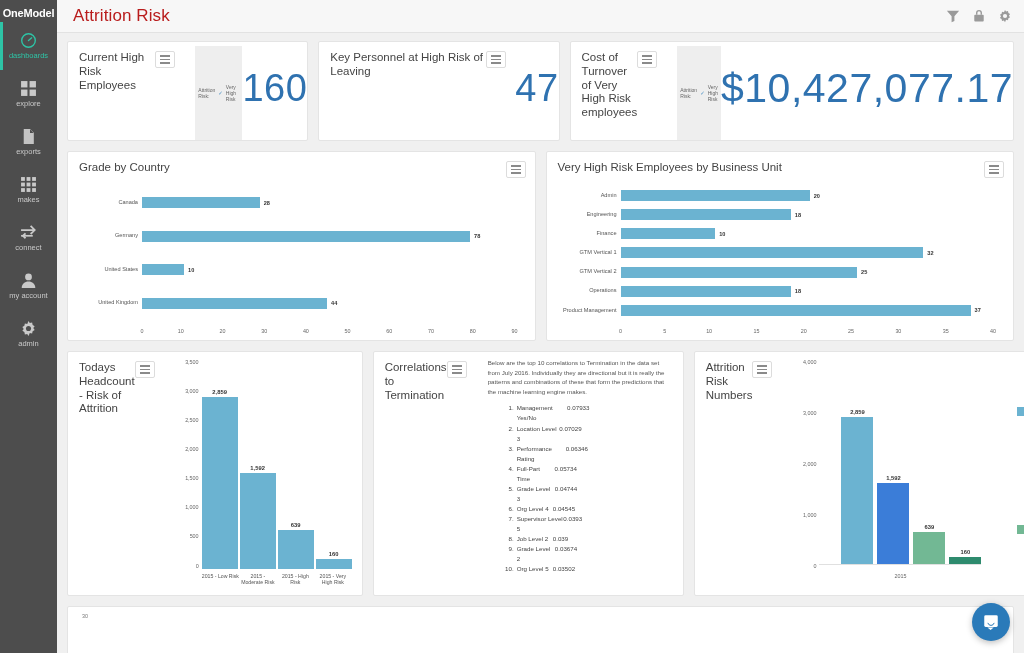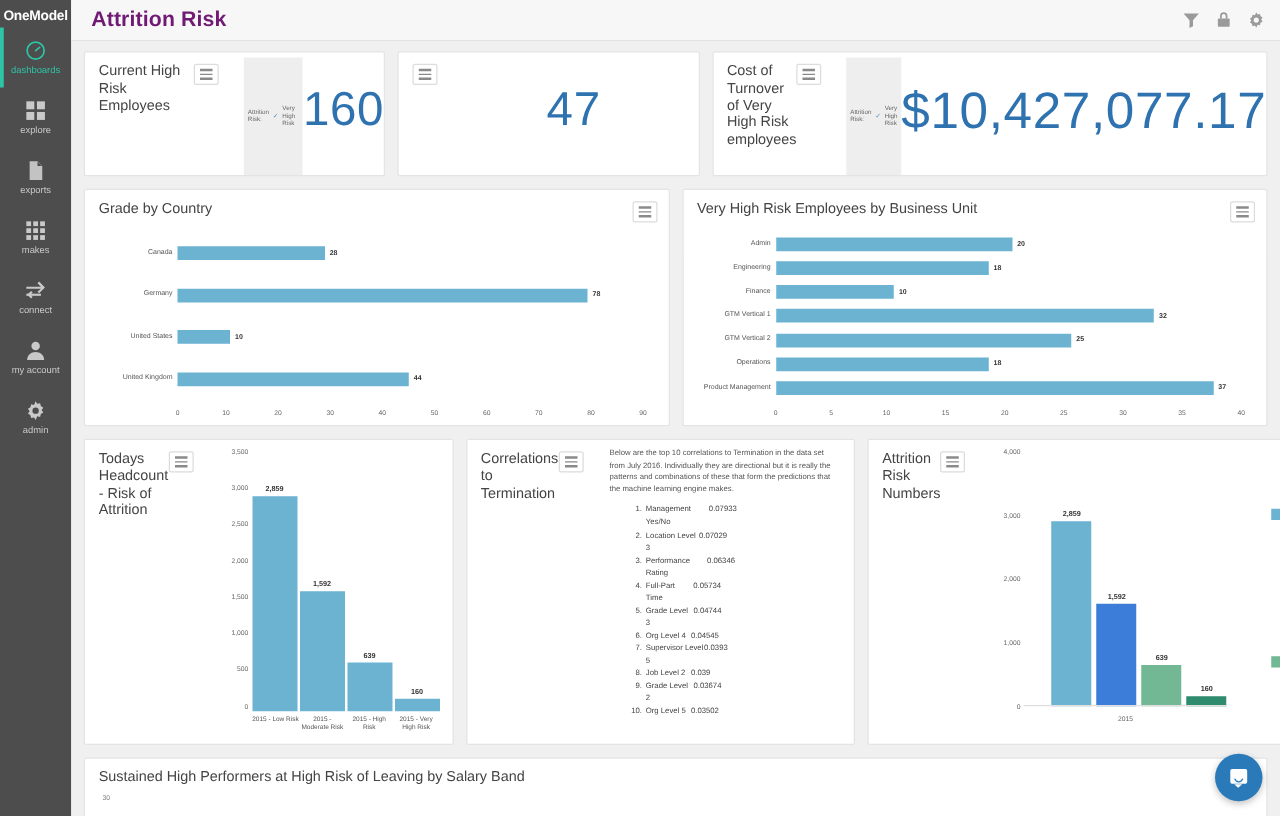--- a/index.html
+++ b/index.html
@@ -52,21 +52,21 @@
     overflow: hidden;
   }
   .topbar {
     height: 33px; flex: 0 0 33px;
     background: #f7f7f7;
     border-bottom: 1px solid #e2e2e2;
     display: flex; align-items: center;
     padding: 0 12px 0 16px;
   }
   .page-title {
-    font-size: 17px; color: #701a75; font-weight: 700;
+    font-size: 17px; color: #b91c1c; font-weight: 400;
     letter-spacing: 0.1px;
   }
   .topbar-icons { margin-left: auto; display: flex; gap: 12px; align-items: center; }
   .tb-ico { width: 14px; height: 14px; color: #9a9a9a; }
   .tb-ico svg { width: 100%; height: 100%; display: block; }
 
   .content {
     flex: 1 1 auto;
     padding: 8px 10px 0 10px;
     overflow: hidden;
@@ -342,20 +342,21 @@
           <div class="card-sub">
             <span>Attrition Risk:</span>
             <span class="sub-check">✓</span>
             <span>Very High Risk</span>
           </div>
           <div class="kpi-value">160</div>
         </div>
 
         <div class="card kpi">
           <div class="card-head">
+            <div class="card-title">Key Personnel at High Risk of Leaving</div>
             <div class="hamburger">
                   <i></i>
                   <i></i>
                   <i></i>
                 </div>
           </div>
           <div class="kpi-value">47</div>
         </div>
 
         <div class="card kpi wide">
@@ -672,23 +673,20 @@
                 <div class="legend-item">
                   <span class="swatch" style="background: rgb(46, 139, 110);"></span>
                   <span class="legend-label">Headcount (EOP): Very High Risk</span>
                 </div>
               </div>
         </div>
       </div>
 
       <div class="row">
         <div class="card bottom-card">
-          <div class="card-head">
-            <div class="card-title">Sustained High Performers at High Risk of Leaving by Salary Band</div>
-          </div>
           <div class="bottom-tick">30</div>
         </div>
       </div>
 
     </div>
   </div>
 </div>
 
 <div class="chat">
   <svg viewBox="0 0 20 20" fill="#ffffff">

